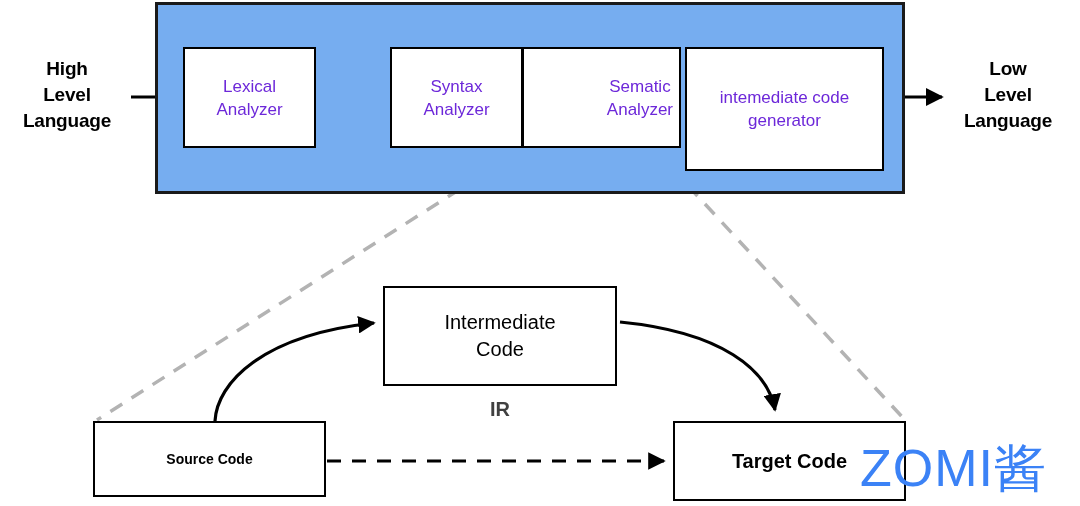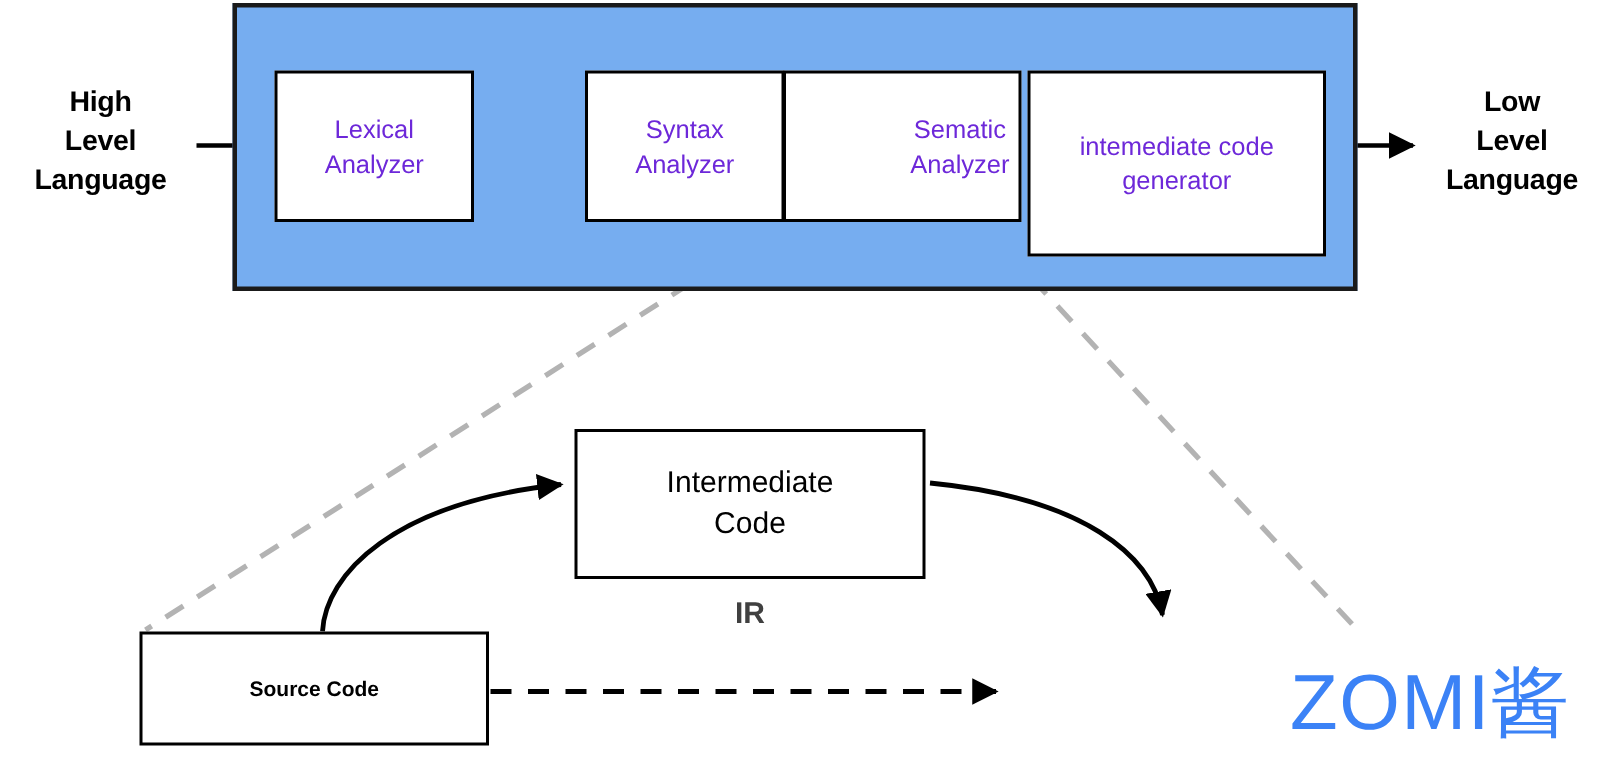--- a/index.html
+++ b/index.html
@@ -212,18 +212,21 @@
     <div>
       <div>Intermediate</div>
       <div>Code</div>
     </div>
   </div>
 
   <div class="ir-box" id="box-source">
     <span>Source Code</span>
   </div>
 
+  <div class="ir-box" id="box-target">
+    <span>Target Code</span>
+  </div>
 
   <div id="label-ir">IR</div>
 
   <div id="watermark">ZOMI酱</div>
 
 </div>
 
 </body></html>

